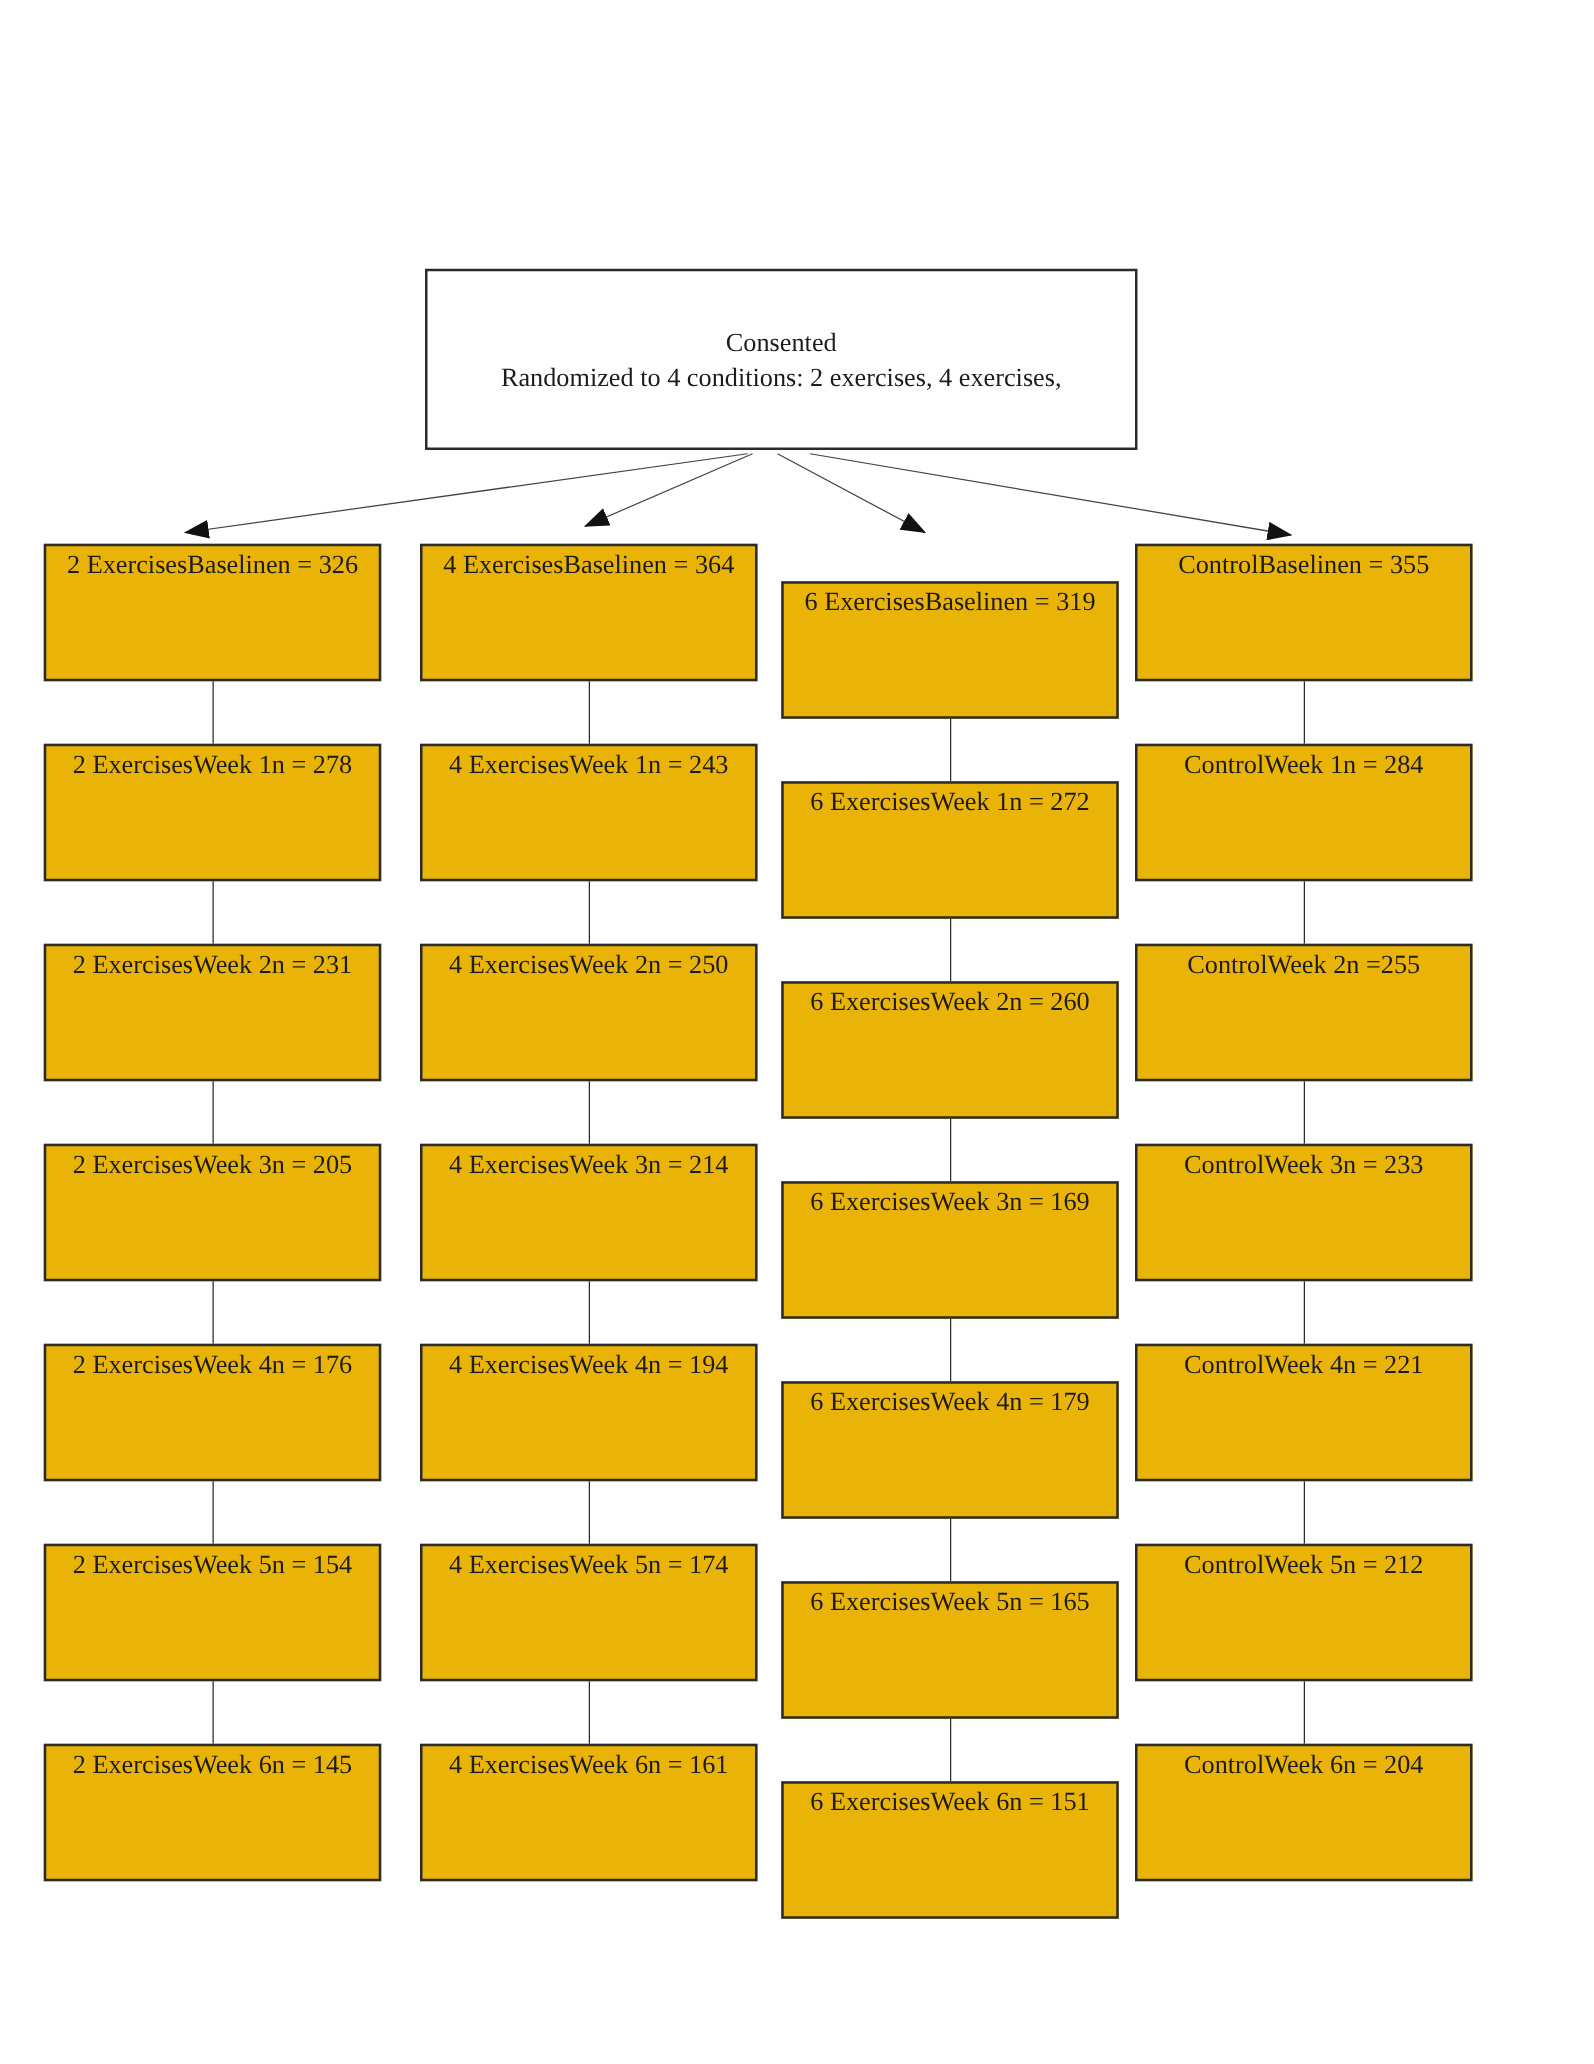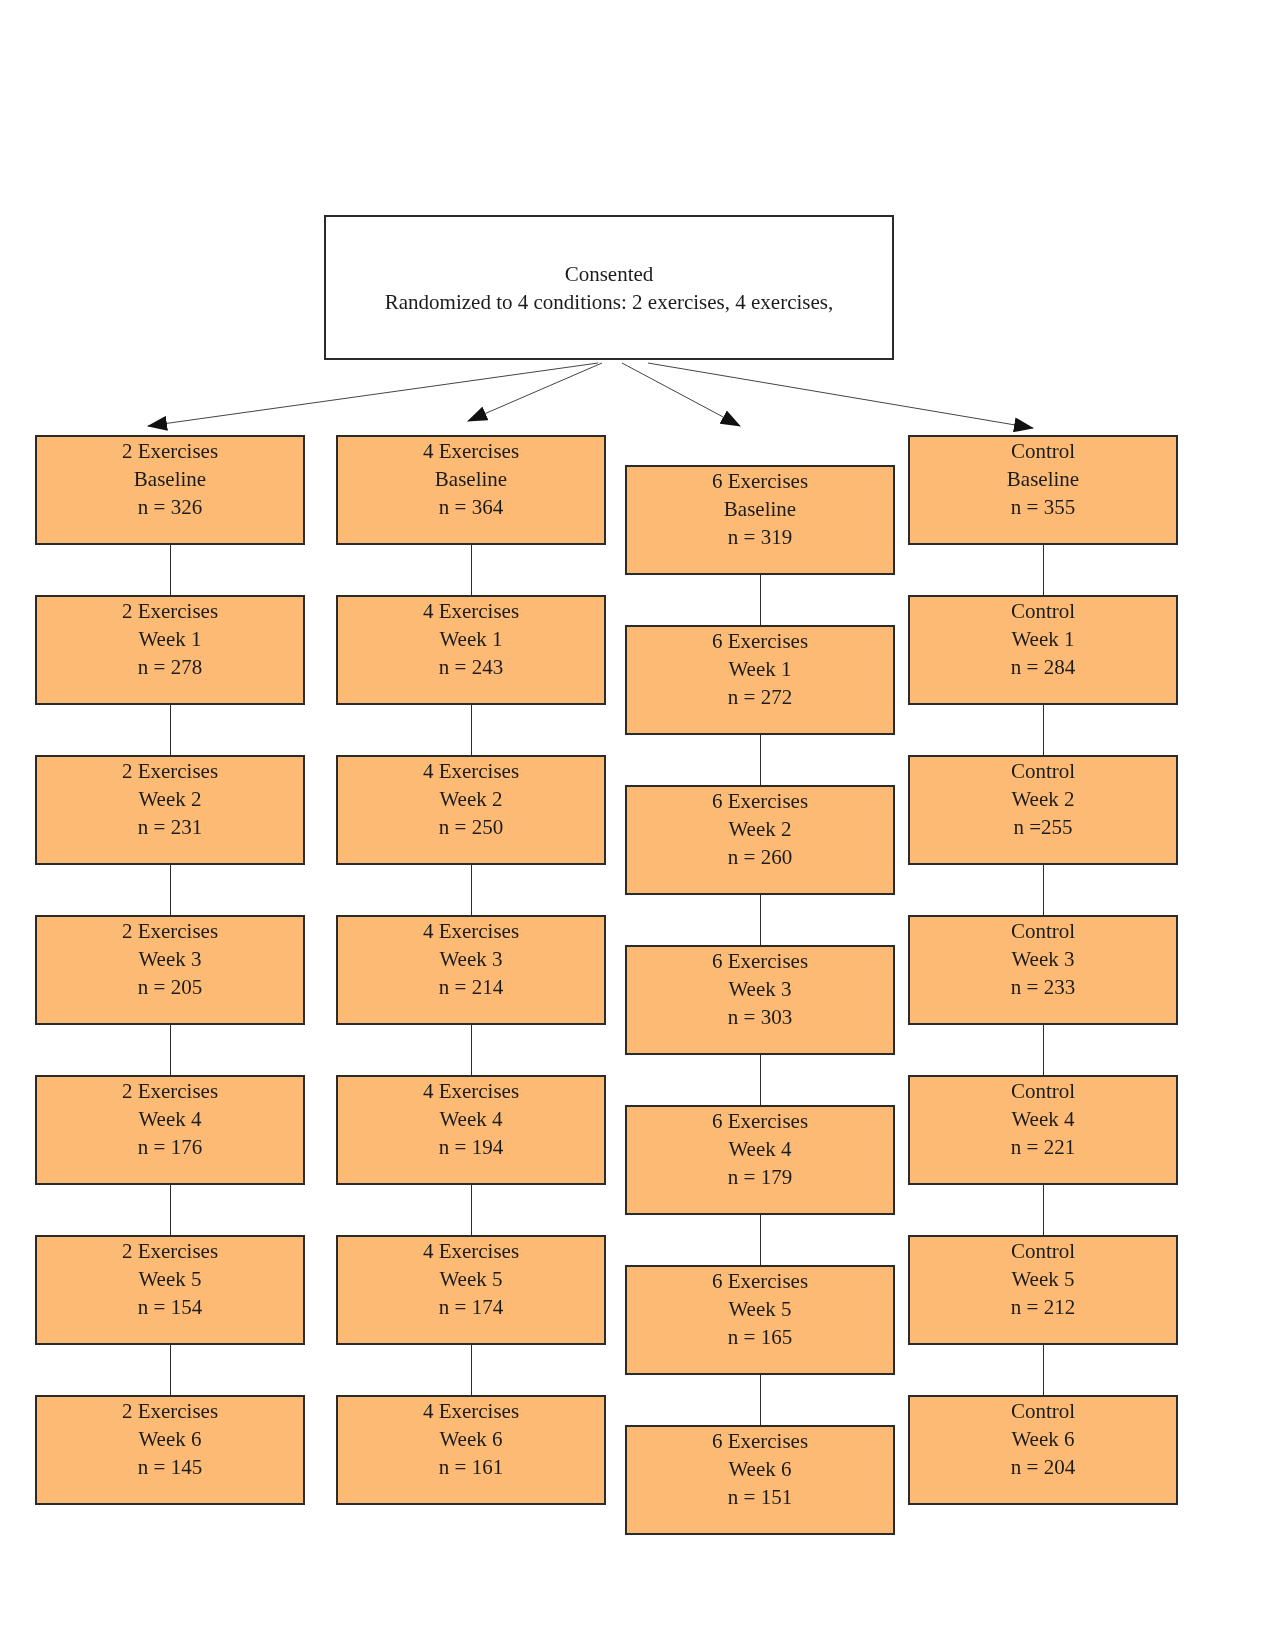--- a/index.html
+++ b/index.html
@@ -7,21 +7,21 @@
     position: relative;
     width: 1275px;
     height: 1651px;
     background: #ffffff;
     font-family: "Liberation Serif", serif;
     color: #1c1c1c;
     overflow: hidden;
   }
   .top-box {
     position: absolute;
-    left: 324px;
+    left: 340px;
     top: 215px;
     width: 570px;
     height: 145px;
     border: 2px solid #2b2b2b;
     box-sizing: border-box;
     background: #ffffff;
     display: flex;
     flex-direction: column;
     justify-content: center;
     text-align: center;
@@ -49,23 +49,24 @@
   .connector {
     width: 1px;
     height: 50px;
     background: #2b2b2b;
     align-self: center;
   }
   .box {
     height: 110px;
     border: 2px solid #2b2b2b;
     box-sizing: border-box;
-    background: #fdba74;
+    background: #eab308;
     display: flex;
-    flex-direction: column;
+    flex-direction: row;
+    justify-content: center;
     text-align: center;
     font-size: 21px;
     line-height: 28px;
   }
 </style>
 </head>
 <body>
 
 <div class="canvas">
 
@@ -206,21 +207,21 @@
     <div class="box">
       <div>6 Exercises</div>
       <div>Week 2</div>
       <div>n = 260</div>
     </div>
 
     <div class="connector"></div>
     <div class="box">
       <div>6 Exercises</div>
       <div>Week 3</div>
-      <div>n = 303</div>
+      <div>n = 169</div>
     </div>
 
     <div class="connector"></div>
     <div class="box">
       <div>6 Exercises</div>
       <div>Week 4</div>
       <div>n = 179</div>
     </div>
 
     <div class="connector"></div>

